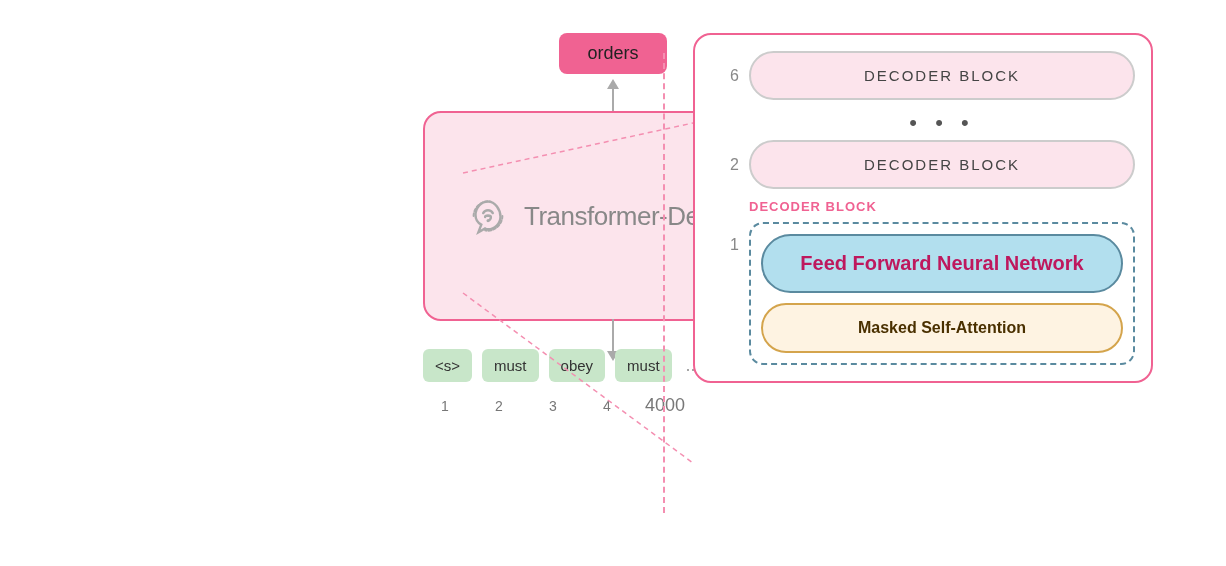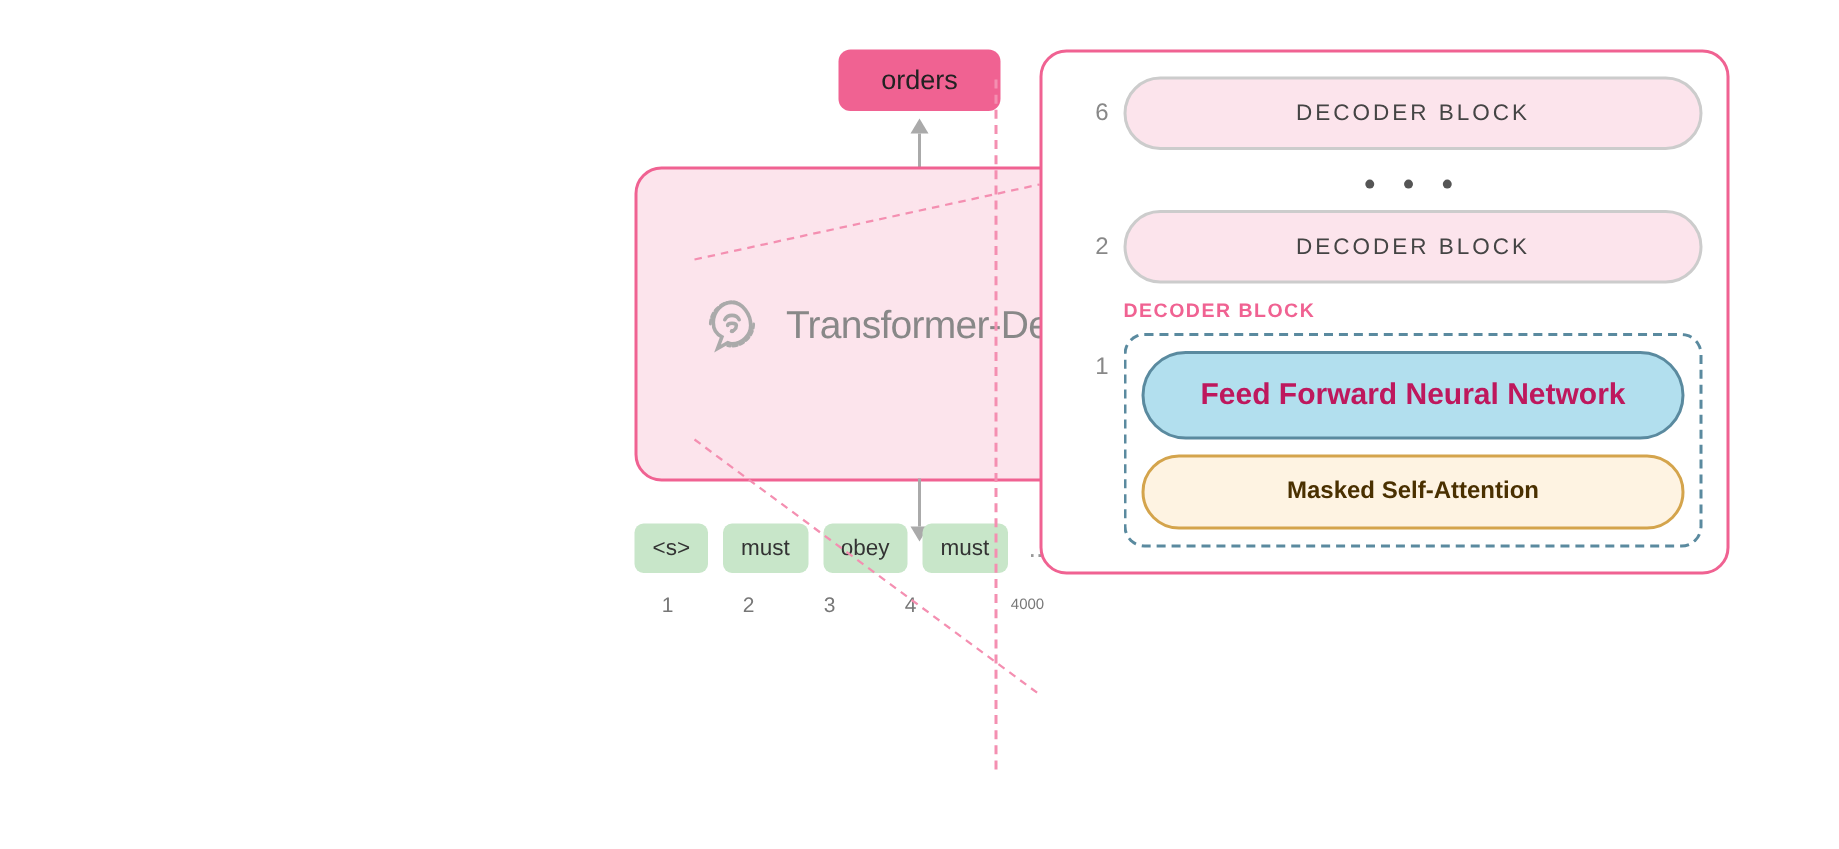--- a/index.html
+++ b/index.html
@@ -147,25 +147,25 @@
       gap: 10px;
       align-items: center;
     }
     .token-num {
       font-size: 14px;
       color: #777;
       min-width: 44px;
       text-align: center;
     }
     .token-num-4000 {
-      font-size: 10px;
+      font-size: 18px;
       color: #777;
       min-width: 44px;
       text-align: center;
-      margin-left: 24px;
+      margin-left: 4px;
     }
 
     
     .divider-line {
       position: absolute;
       left: 600px;
       top: 30px;
       bottom: 30px;
       width: 1px;
       border-left: 2px dashed #f48fb1;

